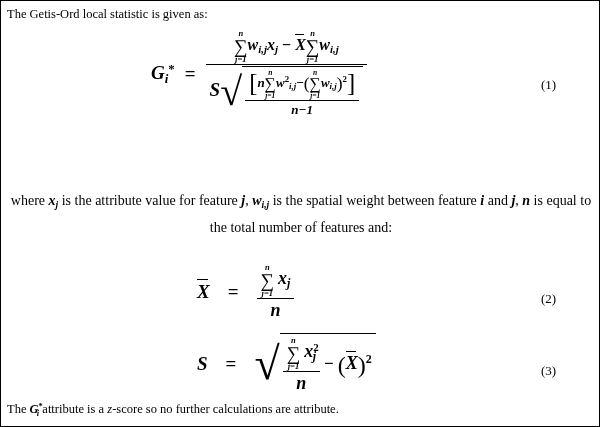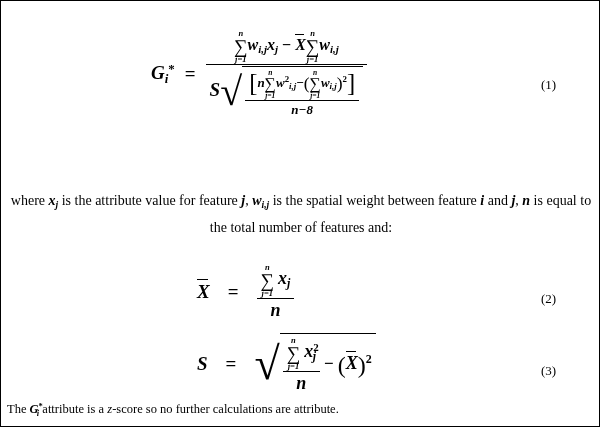--- a/index.html
+++ b/index.html
@@ -211,20 +211,23 @@
     padding: 0 14px;
     font-size: 19px;
   }
   .nowrap { white-space: nowrap; }
 </style>
 </head>
 <body>
 
 <div id="page">
 
+  <div class="intro-text">
+    <span>The Getis-Ord local statistic is given as:</span>
+  </div>
 
   <div id="eq1" class="math">
     <span class="lhs"><span>G</span><span class="sub">i</span><span class="sup">*</span></span>
     <span class="eqsign">=</span>
     <span class="frac">
       <span class="num nowrap">
         <span class="sumblk">
           <span class="lim">n</span>
           <span class="sig">∑</span>
           <span class="lim">j=1</span>
@@ -243,21 +246,21 @@
                 <span class="brk-big">[</span><span>n</span><span class="sumblk" style="font-size:0.9em;">
                   <span class="lim" style="font-size:7.5px;">n</span>
                   <span class="sig" style="font-size:16px;">∑</span>
                   <span class="lim" style="font-size:7.5px;">j=1</span>
                 </span><span>w</span><span class="sup">2</span><span class="sub">i,j</span><span class="upr">−</span><span class="paren-big">(</span><span class="sumblk" style="font-size:0.9em;">
                   <span class="lim" style="font-size:7.5px;">n</span>
                   <span class="sig" style="font-size:16px;">∑</span>
                   <span class="lim" style="font-size:7.5px;">j=1</span>
                 </span><span>w</span><span class="sub">i,j</span><span class="paren-big">)</span><span class="sup">2</span><span class="brk-big">]</span>
               </span>
-              <span class="den" style="font-size:13px;">n−8</span>
+              <span class="den" style="font-size:13px;">n−1</span>
             </span>
           </span></span>
       </span>
     </span>
   </div>
   <div class="eqnum" style="left:540px; top:76px;">(1)</div>
 
   <div class="mid-text">
     <span>where </span><span class="math">x</span><span class="math sub">j</span><span> is the attribute value for feature </span><span class="math">j</span><span>, </span><span class="math">w</span><span class="math sub">i,j</span><span> is the spatial weight between feature </span><span class="math">i</span><span> and </span><span class="math">j</span><span>, </span><span class="math">n</span><span> is equal to the total number of features and:</span>
   </div>

